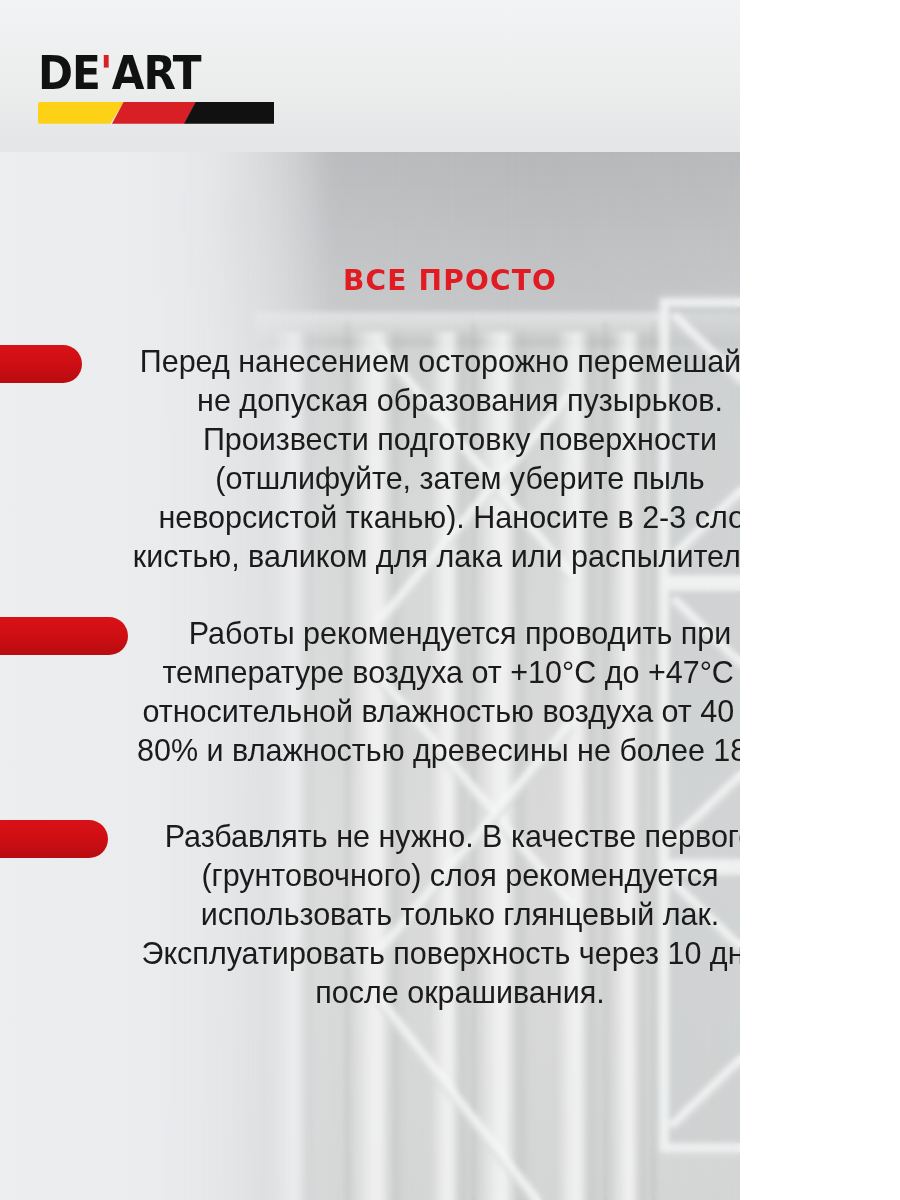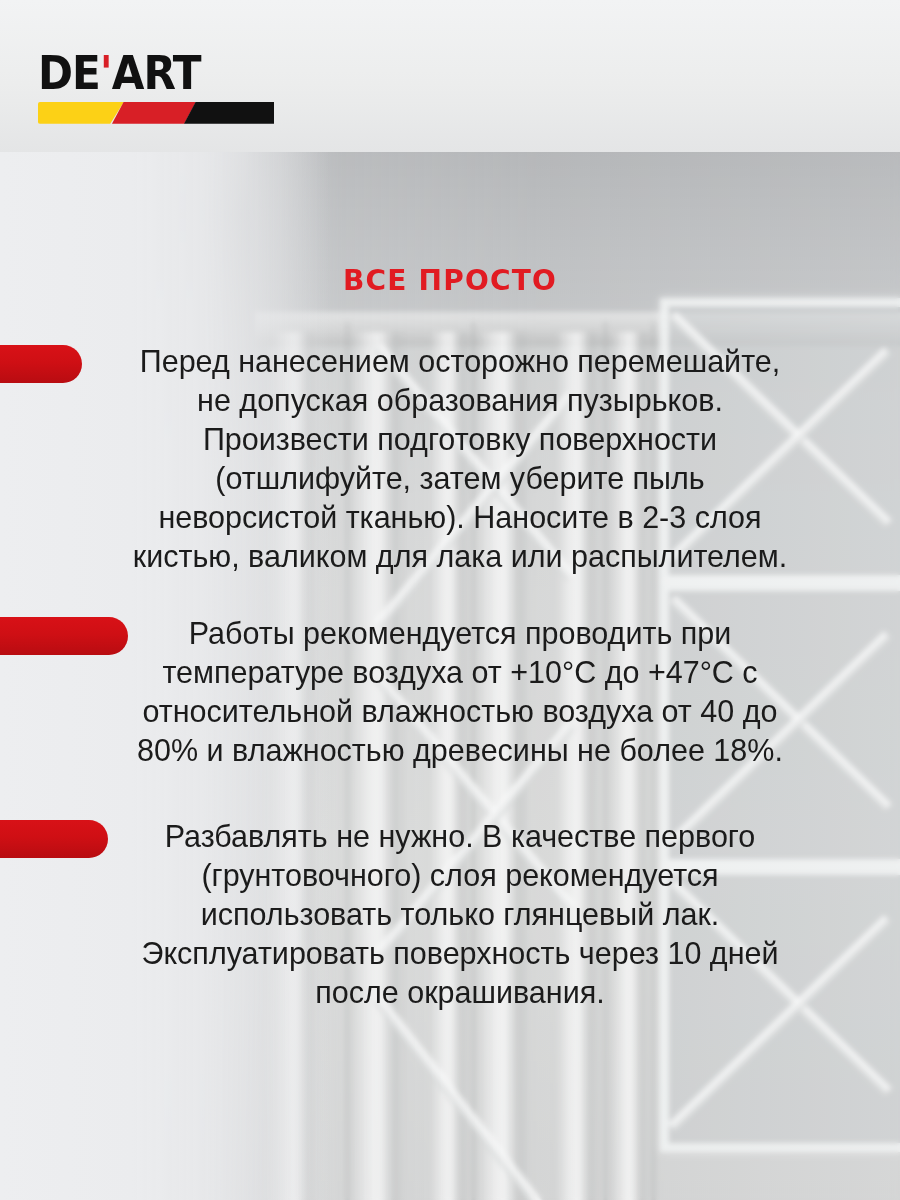--- a/index.html
+++ b/index.html
@@ -6,21 +6,21 @@
     margin: 0;
     padding: 0;
     background: #ffffff;
   }
   body {
     font-family: "Liberation Sans", sans-serif;
   }
 
   #page {
     position: relative;
-    width: 900px;
+    width: 740px;
     height: 1200px;
     overflow: hidden;
     background: #5eead4;
   }
 
   
   .bg-photo {
     position: absolute;
     left: 0; top: 152px;
     width: 900px; height: 1048px;

